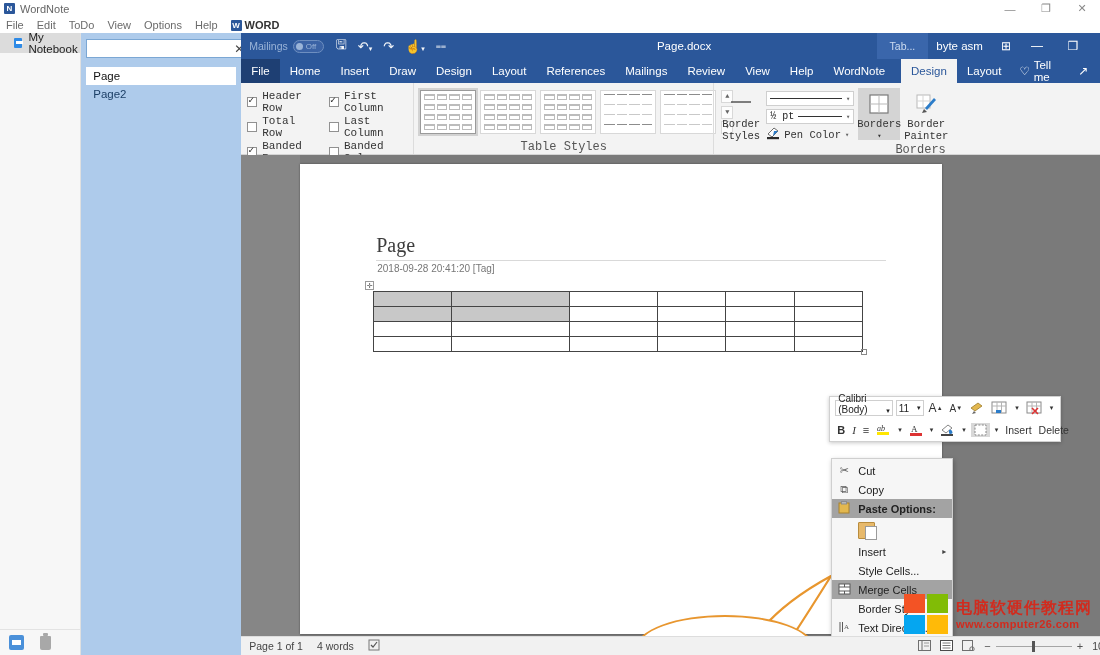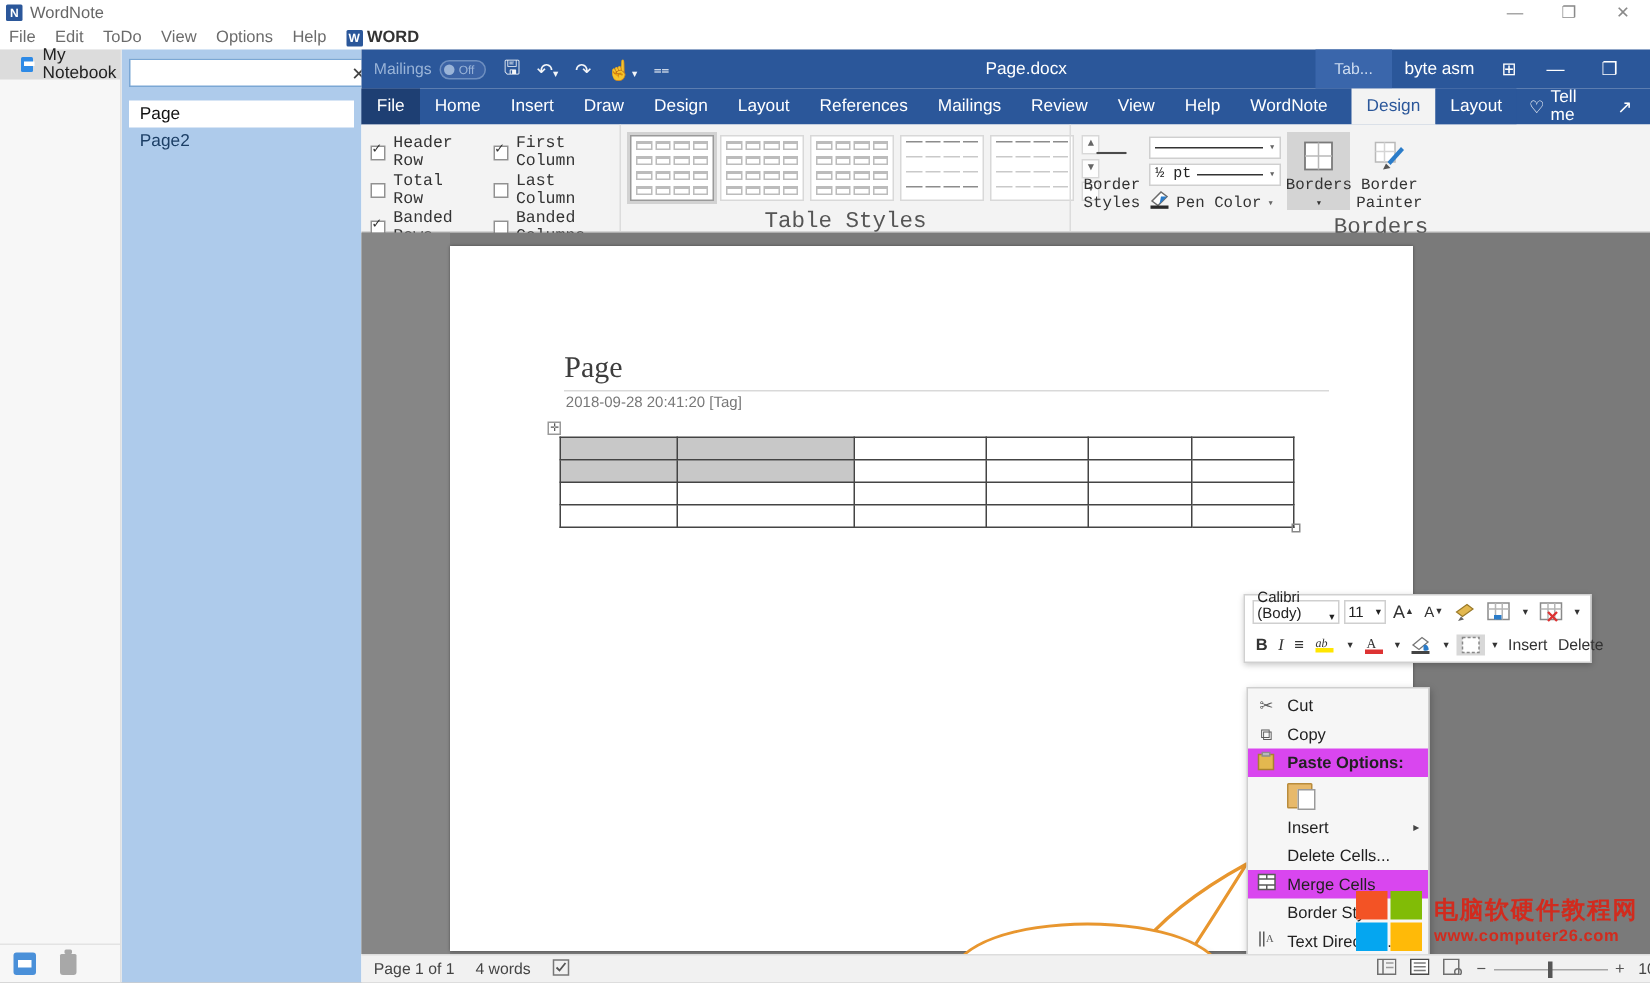--- a/index.html
+++ b/index.html
@@ -149,21 +149,21 @@
 
   
   .ribbon {
     height: 72px; background: #f3f3f3; border-bottom: 1px solid #d4d4d4;
     display: flex; position: relative;
   }
   .rgroup { display: flex; flex-direction: column; position: relative; padding: 3px 0 0 0; font-family: Liberation Mono, monospace; }
   .rgroup + .rgroup { border-left: 1px solid #dcdcdc; }
   .rgroup-body { flex: 1; display: flex; align-items: flex-start; padding: 2px 6px 0 6px; }
   .rgroup-label {
-    height: 14px; text-align: left; font-size: 15px; color: #555;
+    height: 14px; text-align: left; font-size: 12px; color: #555;
     display: flex; align-items: center; justify-content: center; gap: 4px;
   }
 
   .chk-grid { display: grid; grid-template-columns: auto auto; gap: 1px 10px; padding-top: 2px; }
   .chk { display: flex; align-items: center; gap: 5px; font-size: 11px; color: #333; }
   .chk-box {
     width: 10px; height: 10px; border: 1px solid #919191; background: #fff;
     position: relative; flex: none;
   }
   .chk-box.on::after {
@@ -258,21 +258,21 @@
   
   .ctx-menu {
     position: absolute; left: 590px; top: 303px; width: 122px;
     background: #f6f6f6; border: 1px solid #cfcfcf; box-shadow: 1px 2px 5px rgba(0,0,0,.25);
     padding: 2px 0; z-index: 40;
   }
   .ctx-item {
     height: 19px; display: flex; align-items: center; gap: 7px;
     padding: 0 6px 0 5px; font-size: 11px; color: #222; position: relative;
   }
-  .ctx-item.hl { background: #d946ef; }
+  .ctx-item.hl { background: #a3a3a3; }
   .ctx-item .ci { width: 14px; text-align: center; font-size: 11px; color: #5a5a5a; flex: none; }
   .ctx-arrow { position: absolute; right: 6px; font-size: 8px; color: #444; }
   .ctx-paste-row { height: 24px; display: flex; align-items: center; padding-left: 26px; }
   .paste-ico {
     width: 17px; height: 17px; background: #e7b96b; border: 1px solid #b98c3c;
     border-radius: 1px; position: relative;
   }
   .paste-ico::after {
     content: ""; position: absolute; right: -3px; bottom: -2px; width: 10px; height: 12px;
     background: #fff; border: 1px solid #9a9a9a;
@@ -821,21 +821,21 @@
           <div class="ctx-paste-row">
             <span class="paste-ico"></span>
           </div>
           <div class="ctx-item">
             <span class="ci"></span>
             <span>Insert</span>
             <span class="ctx-arrow">▸</span>
           </div>
           <div class="ctx-item">
             <span class="ci"></span>
-            <span>Delete Cells...</span>
+            <span>Style Cells...</span>
           </div>
           <div class="ctx-item hl">
             <span class="ci">
               <svg width="13" height="12" viewBox="0 0 13 12">
                   <rect x="1" y="1" width="11" height="10" fill="#fff" stroke="#5a5a5a"></rect>
                   <line x1="1" y1="4" x2="12" y2="4" stroke="#5a5a5a"></line>
                   <line x1="1" y1="8" x2="12" y2="8" stroke="#5a5a5a"></line>
                   <line x1="6.5" y1="1" x2="6.5" y2="4" stroke="#5a5a5a"></line>
                   <line x1="6.5" y1="8" x2="6.5" y2="11" stroke="#5a5a5a"></line>
                 </svg>

